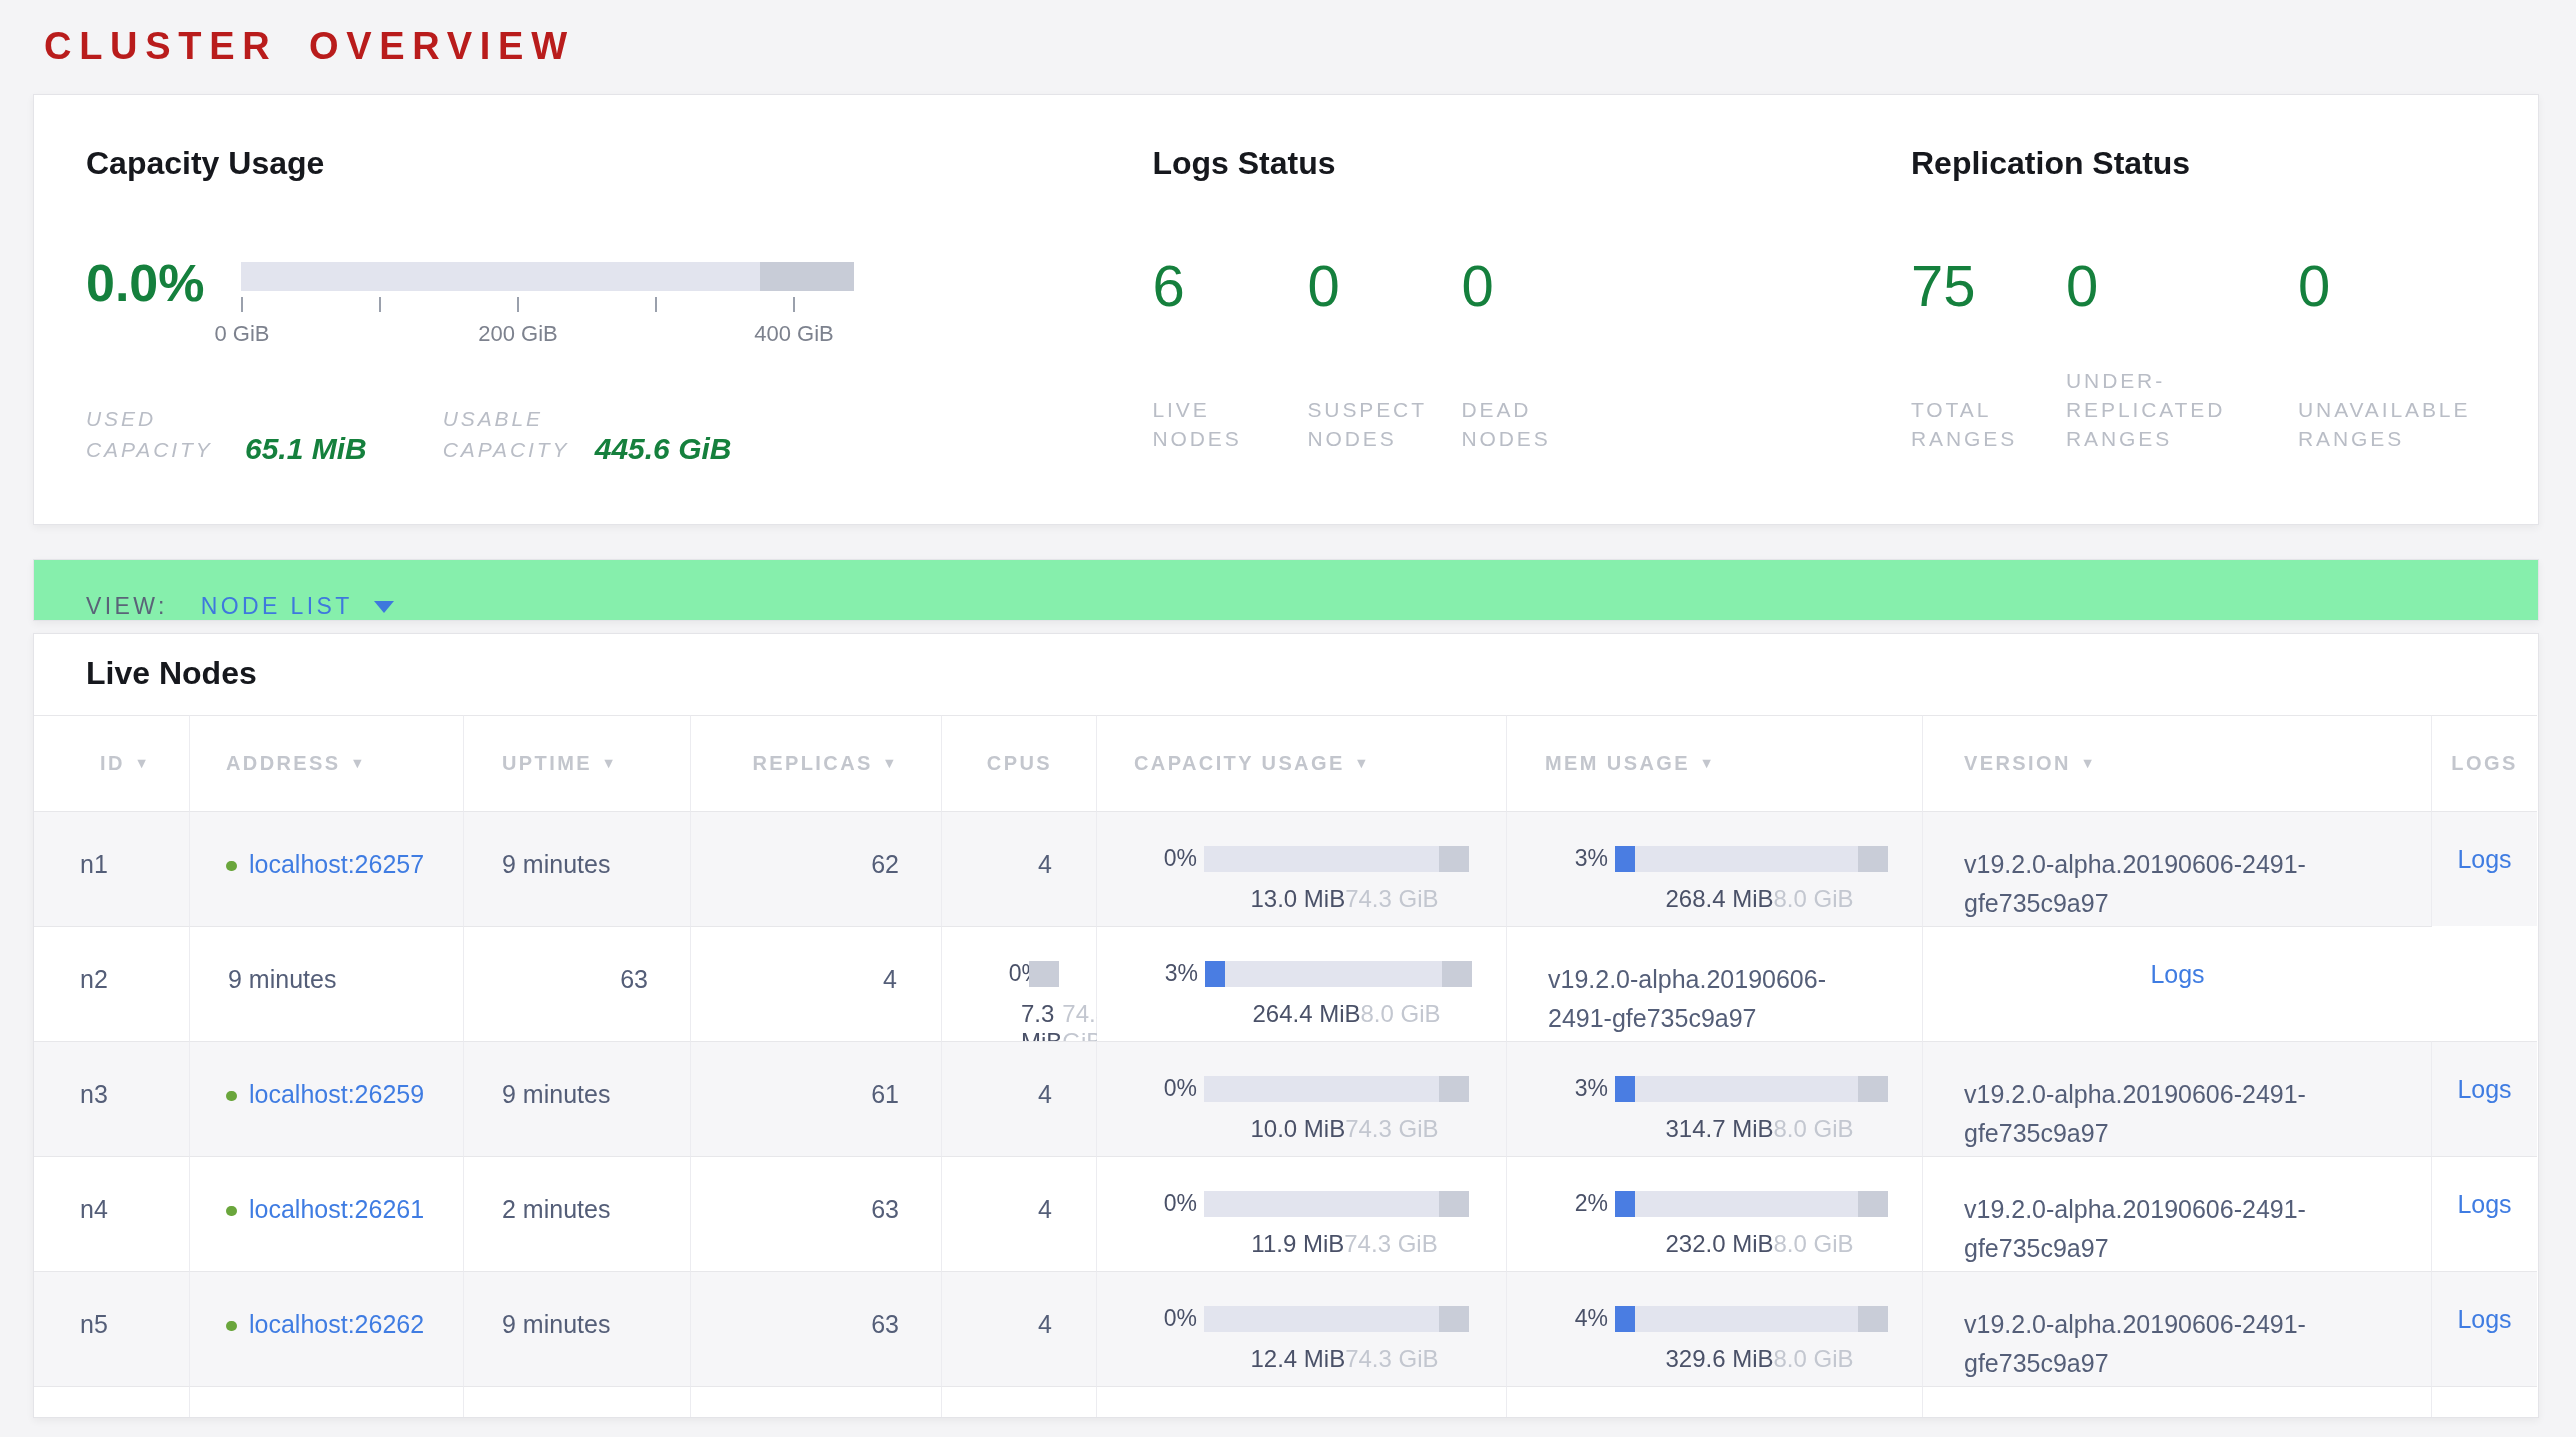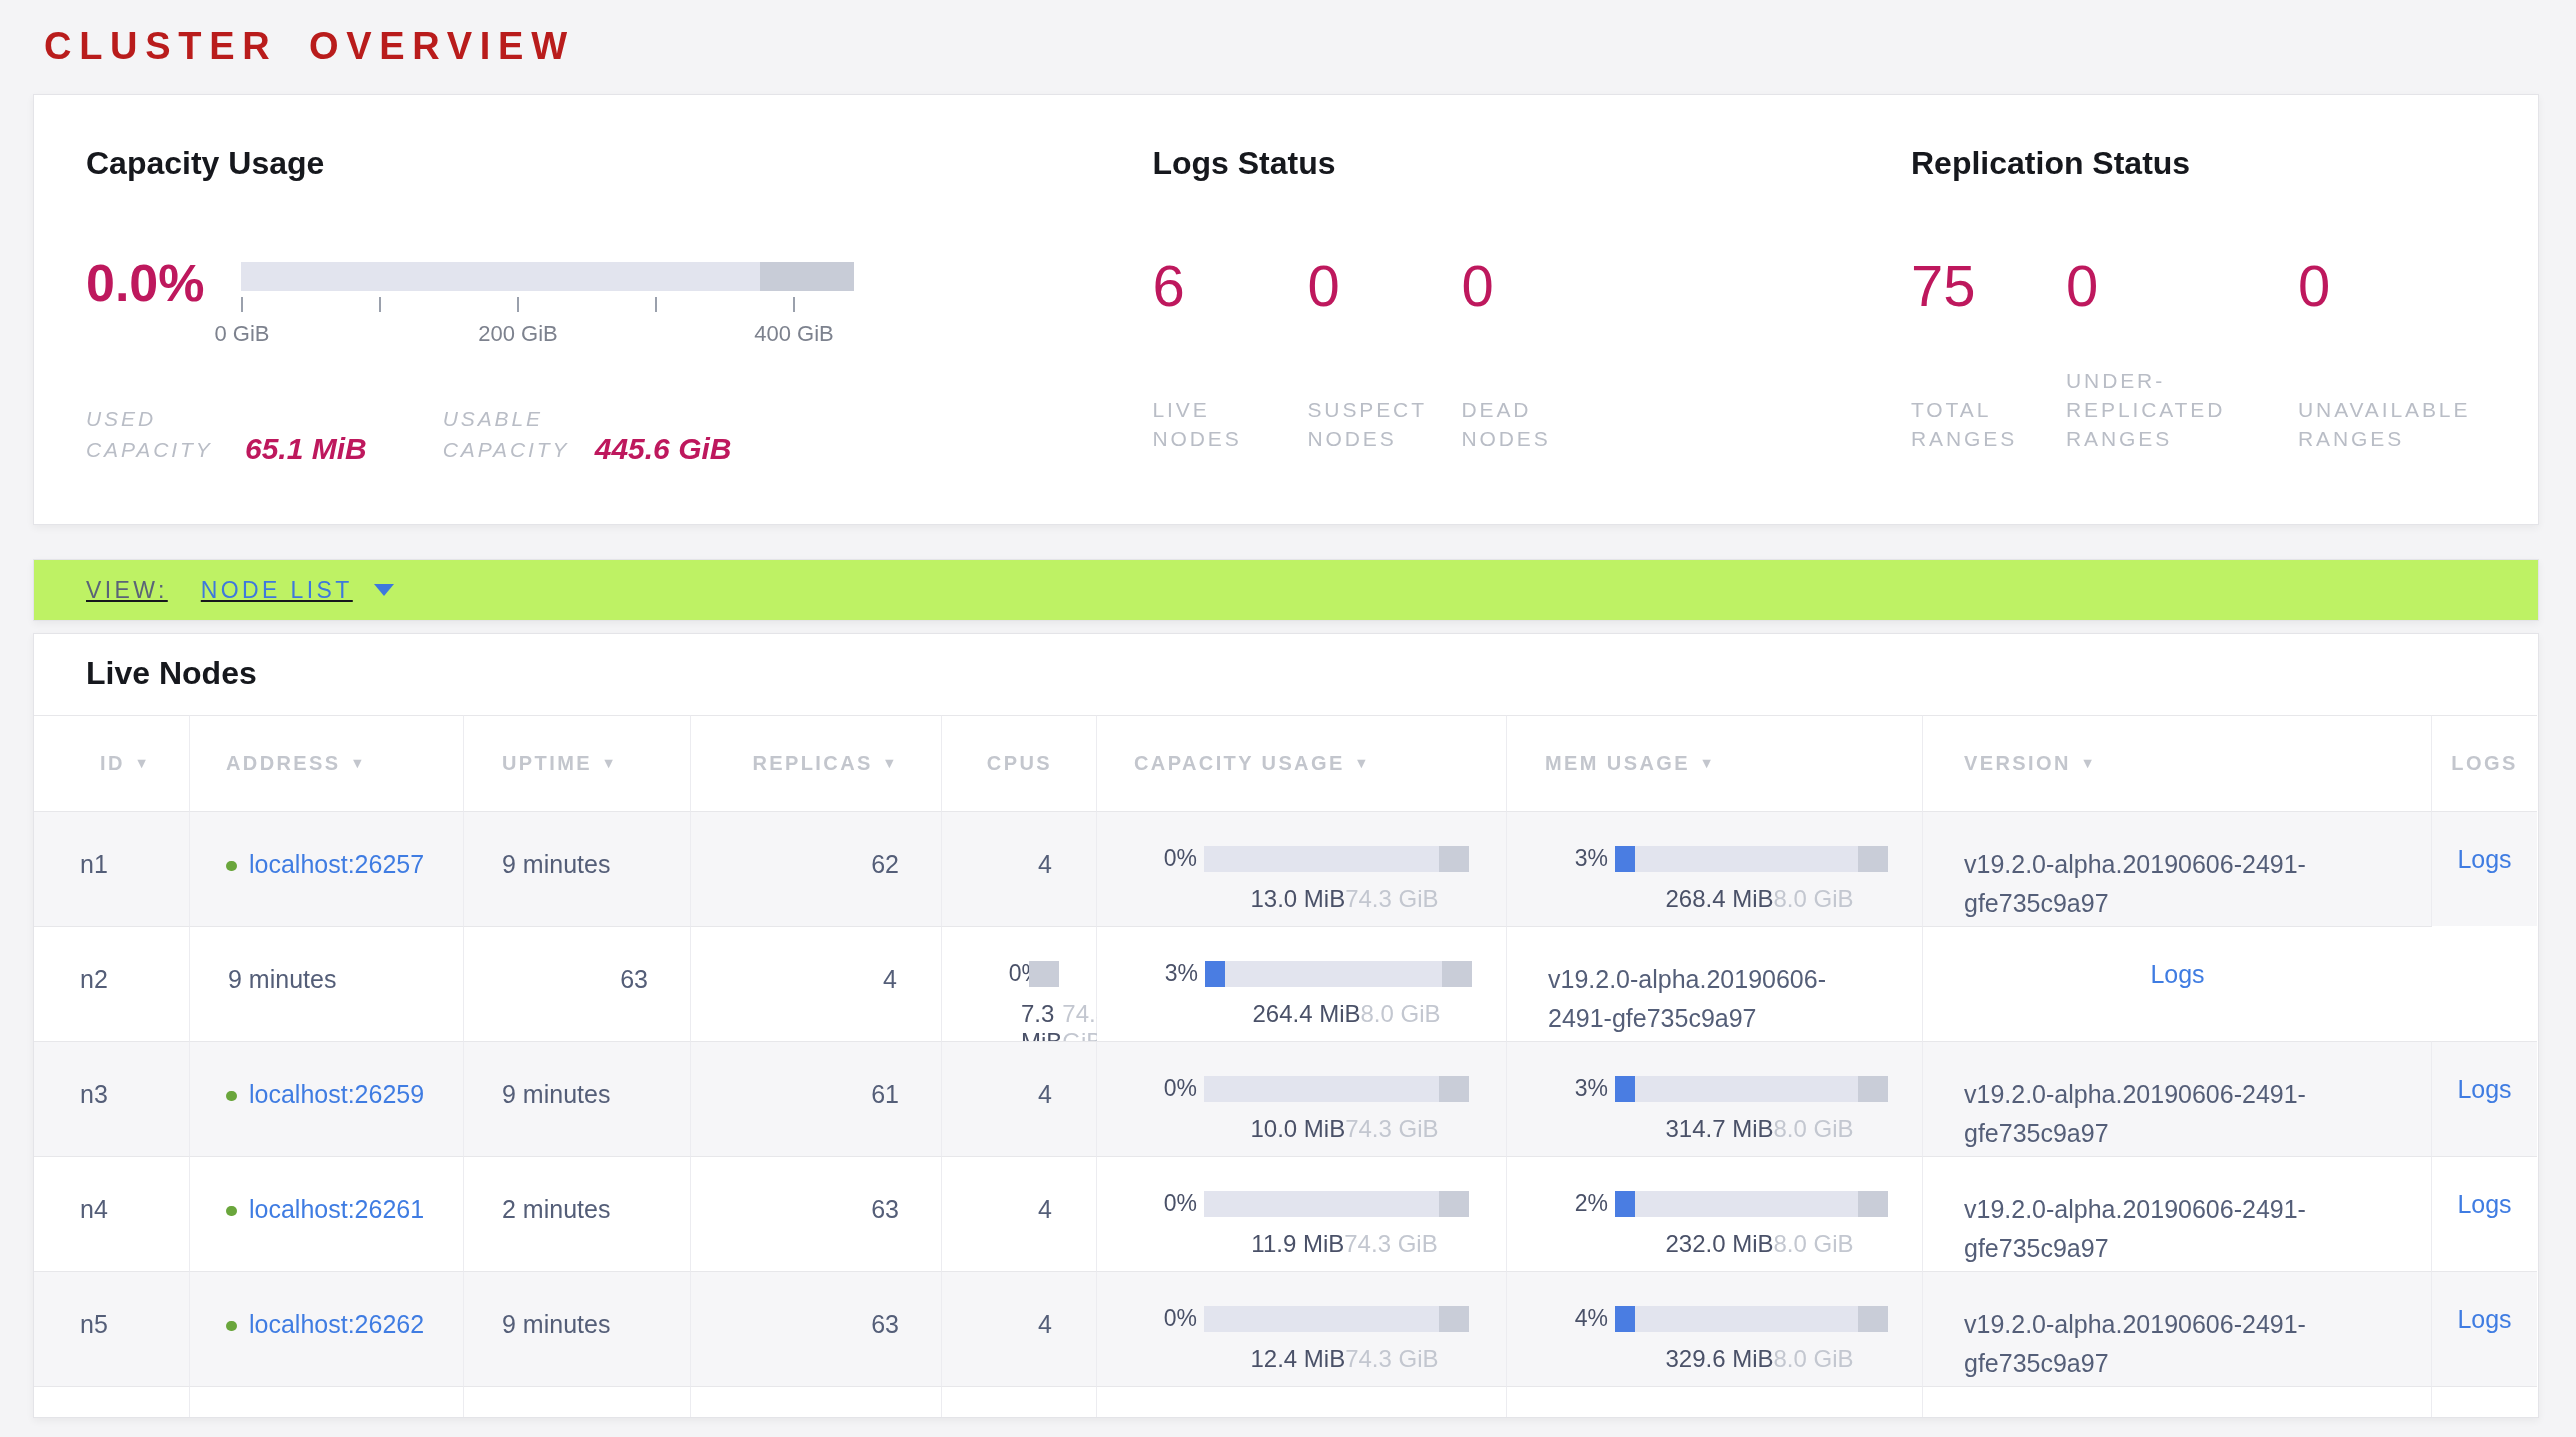--- a/index.html
+++ b/index.html
@@ -29,31 +29,31 @@
   .kv-value { font-size:30px; font-weight:700; line-height:33px; padding-bottom:0px; }
   .stat-kv + .stat-kv { margin-left:76px; }
 
   
   .sec-nodes { width:764px; }
   .sec-repl { flex:1; }
   .counter-row { display:flex; margin-top:75px; }
   .counter { font-size:58px; line-height:58px; font-weight:400; }
   .labels-row { display:flex; align-items:flex-end; margin-top:13.4px; min-height:125px; }
   .counter-label { font-size:21px; letter-spacing:2.9px; line-height:29px; color:#b9bdc6; }
-  .blue { color:#be185d; }
+  .blue { color:#15803d; }
 
   .n-col1 { width:116px; margin-right:39px; }
   .n-col2 { width:115px; margin-right:39px; }
   .n-col3 { width:153px; }
   .r-col1 { width:125px; margin-right:30px; }
   .r-col2 { width:201px; margin-right:31px; }
   .r-col3 { width:240px; }
 
   
-  .view-bar { top:559px; height:62px; display:flex; align-items:center; padding-left:52px; background:#bef264;text-decoration:underline; }
+  .view-bar { top:559px; height:62px; display:flex; align-items:flex-end; padding-left:52px; background:#86efac; }
   .view-label { font-size:23px; letter-spacing:3.4px; color:#5a6378; }
   .view-select { display:flex; align-items:center; margin-left:33px; cursor:pointer; }
   .view-value { font-size:23px; letter-spacing:3.4px; color:#3e78dd; }
   .caret-down { width:0; height:0; margin-left:21px; border-left:10.5px solid transparent; border-right:10.5px solid transparent; border-top:12.5px solid #3e78dd; }
 
   
   .card-nodes { top:633px; height:785px; overflow:hidden; }
   .nodes-title { padding:21px 0 0 52px; }
 
   .tbl { margin-top:23px; }

